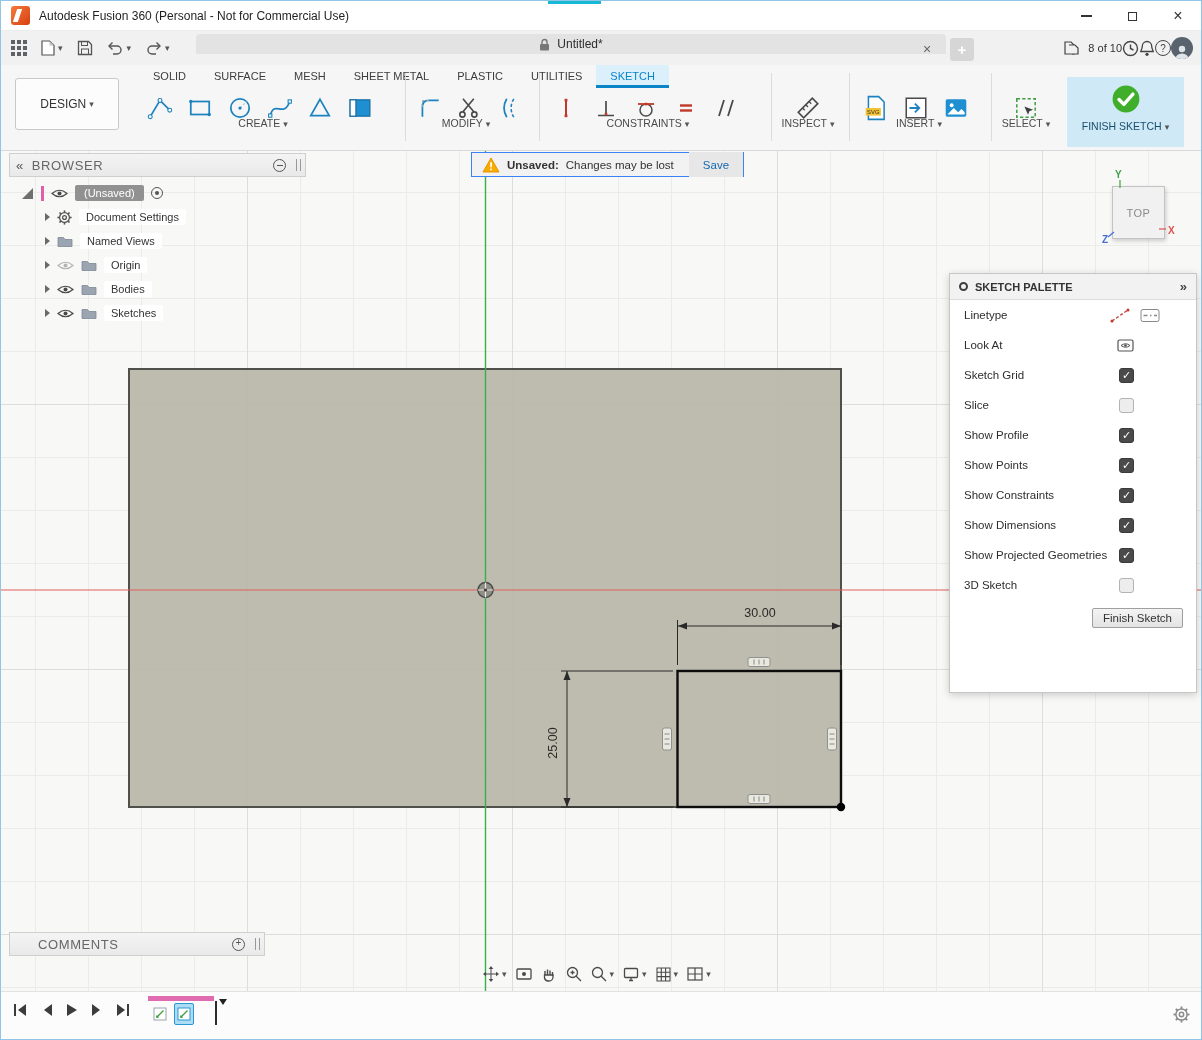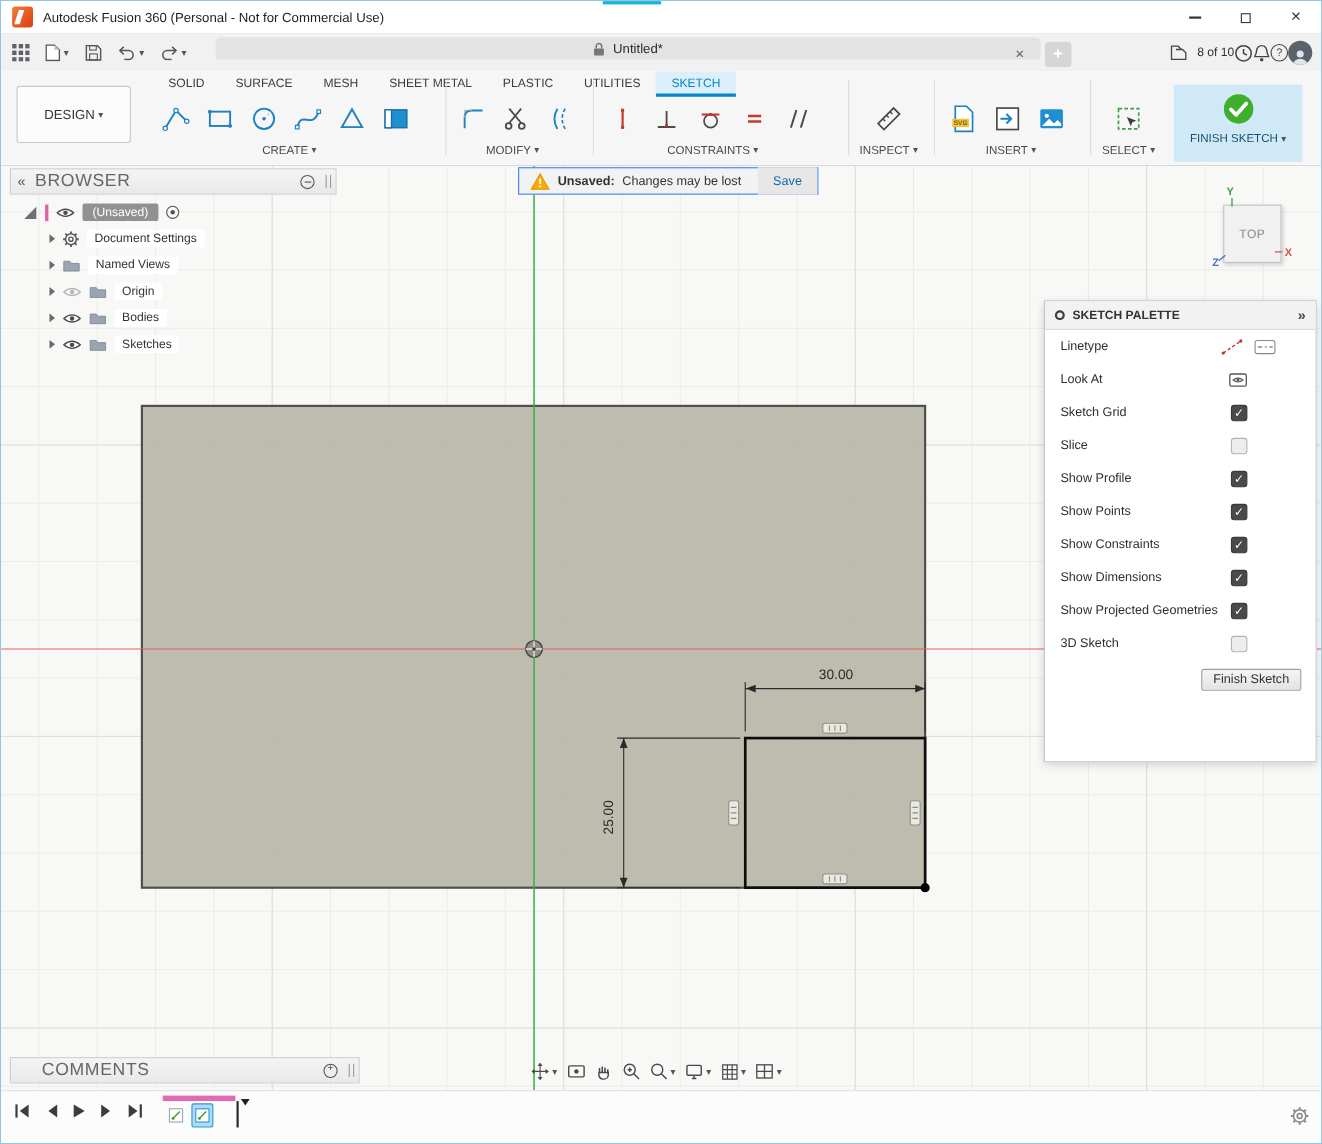--- a/index.html
+++ b/index.html
@@ -46,40 +46,40 @@
 
   
   .ribbon{left:0;top:64px;width:100%;height:86px;background:#f6f6f6;border-bottom:1px solid #d9d9d9}
   .rtabs{left:138px;top:64px;height:23px;display:flex}
   .rtab{padding:0 14px;font-size:11px;color:#3c3c3c;line-height:23px;white-space:nowrap}
   .rtab.active{color:#0a84c9;background:#dcf0fb;box-shadow:inset 0 -3px 0 #0a84c9}
   .design-btn{left:14px;top:77px;width:104px;height:52px;background:#fcfcfc;border:1px solid #c8c8c8;border-radius:3px;
               display:flex;align-items:center;justify-content:center;font-size:12px;color:#333}
   .toolrow{top:90px;height:34px;display:flex;gap:6px;position:absolute}
   .tool{width:34px;height:34px;display:flex;align-items:center;justify-content:center}
-  .grouplabel{position:absolute;top:130px;font-size:10.5px;color:#4a4a4a;text-align:center;white-space:nowrap;
-              display:flex;justify-content:center;align-items:flex-start}
+  .grouplabel{position:absolute;top:116px;font-size:10.5px;color:#4a4a4a;text-align:center;white-space:nowrap;
+              display:flex;justify-content:center;align-items:flex-end}
   .vsep{position:absolute;top:72px;height:68px;width:1px;background:#dcdcdc}
   .finish-block{left:1066px;top:76px;width:117px;height:70px;background:#cfe9f7;display:flex;flex-direction:column;
                 align-items:center;justify-content:flex-start;padding-top:7px;gap:6px}
   .finish-label{font-size:10.5px;color:#174f6b}
 
   
   .canvas{left:0;top:150px;width:1202px;height:840px;
     background-color:#f8f8f7;
     background-image:
       linear-gradient(#dddddb 1px,transparent 1px),linear-gradient(90deg,#dddddb 1px,transparent 1px),
       linear-gradient(#ebebe9 1px,transparent 1px),linear-gradient(90deg,#ebebe9 1px,transparent 1px);
     background-size:265px 265px,265px 265px,53px 53px,53px 53px;
     background-position:-19px -12px,-19px -12px,-19px -12px,-19px -12px}
   .sketch-svg{left:0;top:150px}
 
   
   .panel-hdr{height:24px;background:linear-gradient(#f4f4f4,#e9e9e9);border:1px solid #cfcfcf;
-             display:flex;align-items:center;font-size:16px;color:#666;letter-spacing:.6px}
+             display:flex;align-items:center;font-size:13px;color:#666;letter-spacing:.6px}
   .hdr-grip{width:5px;height:12px;border-left:1px solid #999;border-right:1px solid #999;margin:0 4px}
   .collapse-ic::after{content:"«";font-size:13px;color:#555}
   .expand-ic::after{content:"»";font-size:13px;color:#444}
   .circle-minus{width:13px;height:13px;border:1.3px solid #555;border-radius:50%;position:relative}
   .circle-minus::after{content:"";position:absolute;left:2.5px;top:5px;width:6px;height:1.4px;background:#555}
   .circle-plus{width:13px;height:13px;border:1.3px solid #555;border-radius:50%;position:relative}
   .circle-plus::after{content:"+";position:absolute;left:2.6px;top:-1.5px;font-size:10px;color:#555}
   .brow{position:absolute;left:8px;width:296px;height:24px;display:flex;align-items:center;gap:7px}
   .caret-r{width:0;height:0;border-left:5px solid #6a6a6a;border-top:4px solid transparent;border-bottom:4px solid transparent}
   .chip{background:rgba(255,255,255,.92);border-radius:2px;padding:2px 7px;font-size:11px;color:#333;white-space:nowrap}
@@ -670,21 +670,21 @@
     <span class="pctrl">
         <span class="checkbox"></span>
       </span>
   </div>
 
   <div class="pal-btnrow">
     <span class="pal-btn">Finish Sketch</span>
   </div>
 </div>
 
-<div class="abs panel-hdr" style="left:8px;top:960px;width:318px">
+<div class="abs panel-hdr" style="left:8px;top:931px;width:256px">
   <span style="margin-left:28px">COMMENTS</span>
   <span class="circle-plus" style="margin-left:auto;margin-right:6px"></span>
   <span class="hdr-grip"></span>
 </div>
 
 <div class="abs navbar">
   <span class="nav-ic dd">
     <svg width="16" height="16">
         <polygon points="8,0 10.3,3 5.7,3" fill="#4a4a4a"></polygon>
         <polygon points="8,16 10.3,13 5.7,13" fill="#4a4a4a"></polygon>

